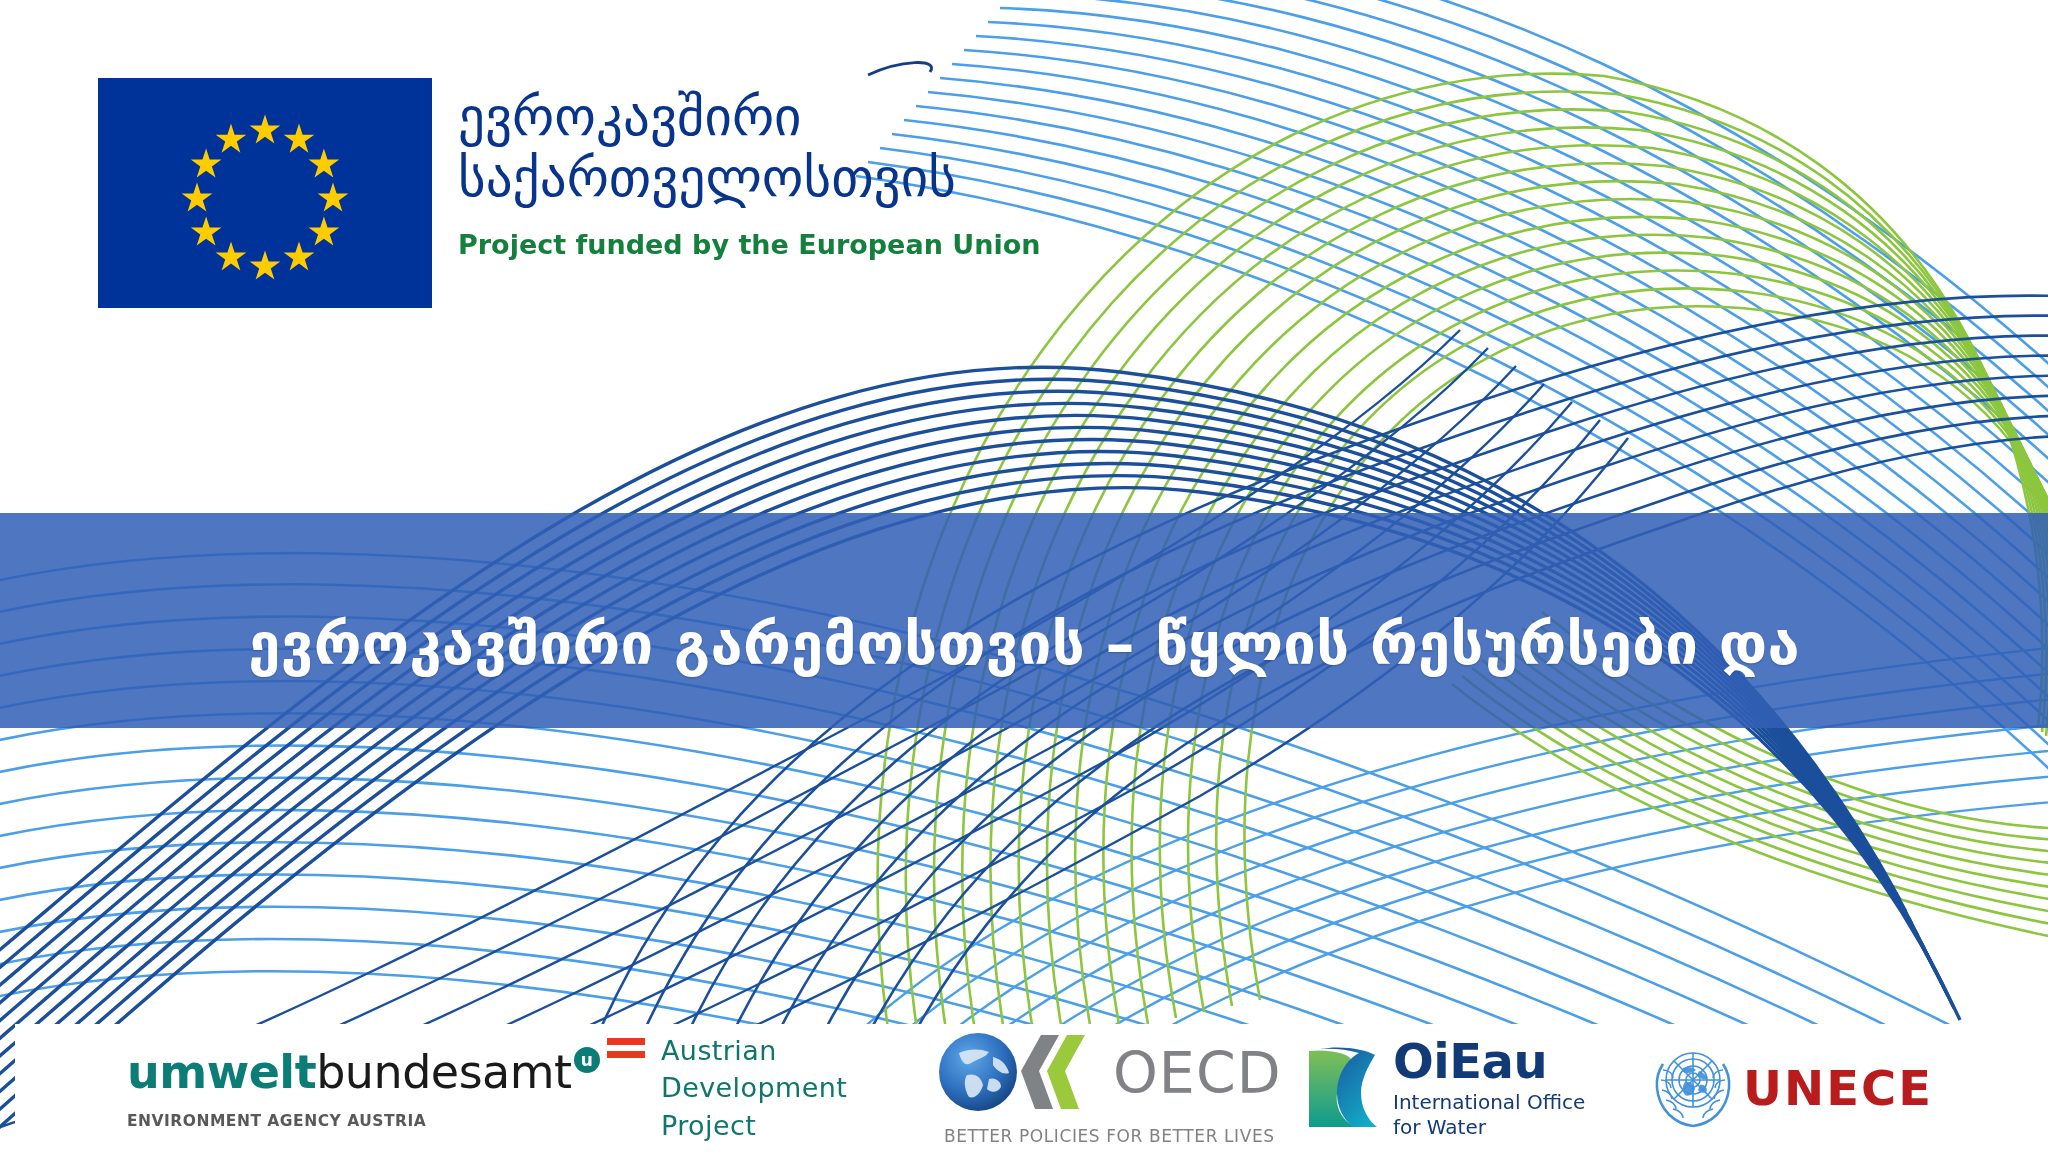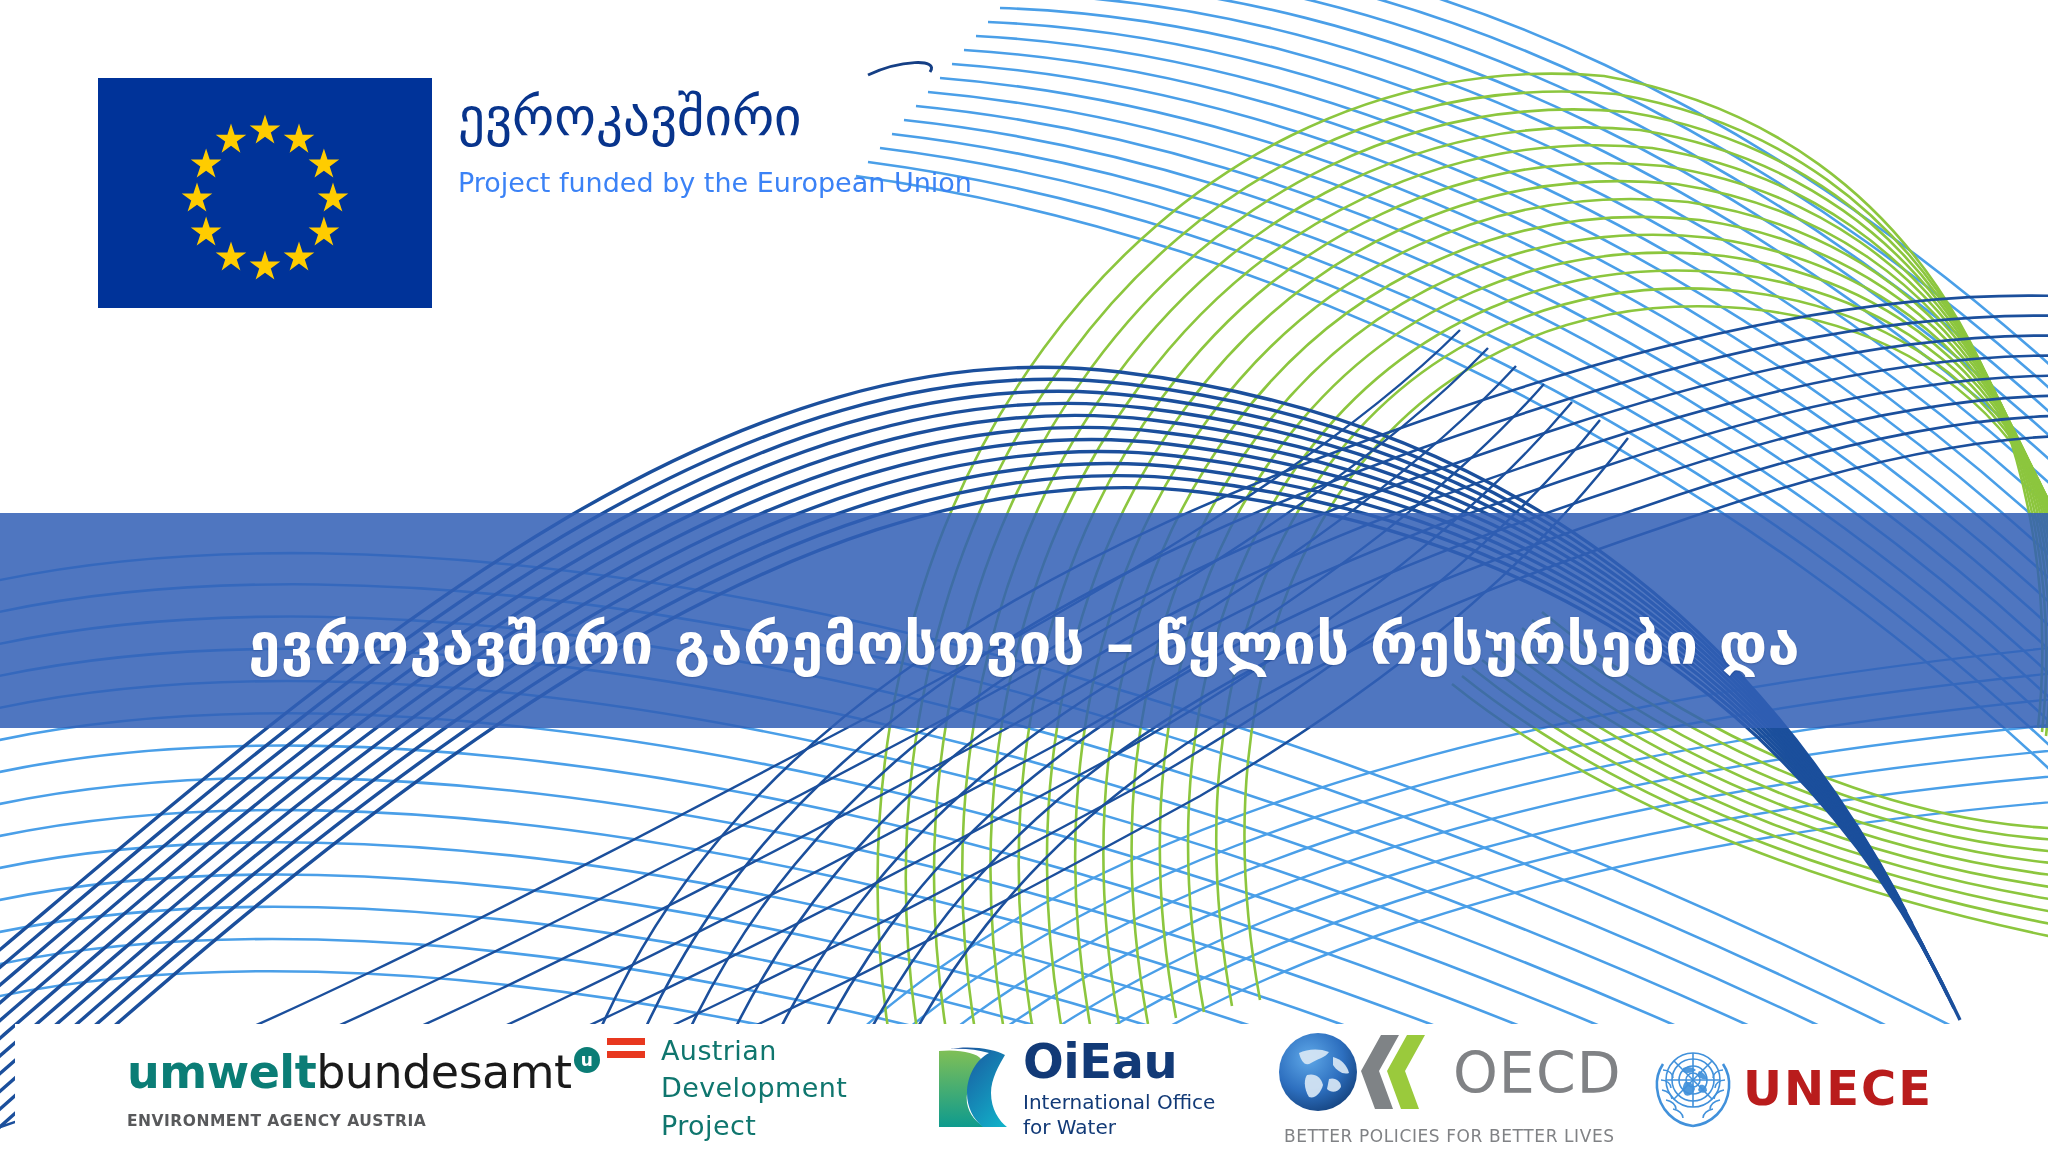--- a/index.html
+++ b/index.html
@@ -52,23 +52,23 @@
   .eu-text-ka {
     color: #08348c;
     font-size: 53px;
     line-height: 1.16;
     font-weight: 400;
     letter-spacing: 0px;
     white-space: nowrap;
   }
   .eu-text-en {
     margin-top: 20px;
-    color: #3b82f6;
+    color: #15803d;
     font-size: 27px;
-    font-weight: 400;
+    font-weight: 700;
     white-space: nowrap;
   }
 
   
   .title-band {
     position: absolute;
     left: 0;
     top: 513px;
     width: 2048px;
     height: 215px;
@@ -367,20 +367,21 @@
           <polygon points="108.1,138.5 111.7,149.6 123.4,149.6 113.9,156.5 117.5,167.6 108.1,160.7 98.7,167.6 102.3,156.5 92.8,149.6 104.5,149.6"></polygon>
           <polygon points="99,104.5 102.6,115.6 114.3,115.6 104.8,122.5 108.4,133.6 99,126.7 89.6,133.6 93.2,122.5 83.7,115.6 95.4,115.6"></polygon>
           <polygon points="108.1,70.5 111.7,81.6 123.4,81.6 113.9,88.5 117.5,99.6 108.1,92.7 98.7,99.6 102.3,88.5 92.8,81.6 104.5,81.6"></polygon>
           <polygon points="133,45.6 136.6,56.7 148.3,56.7 138.8,63.6 142.4,74.7 133,67.8 123.6,74.7 127.2,63.6 117.7,56.7 129.4,56.7"></polygon>
         </g>
       </svg>
     </div>
 
     <div class="eu-text">
       <div class="eu-text-ka">ევროკავშირი</div>
+      <div class="eu-text-ka">საქართველოსთვის</div>
       <div class="eu-text-en">Project funded by the European Union</div>
     </div>
   </div>
 
   <div class="title-band"></div>
   <div class="title-text">
     <div class="title-line">ევროკავშირი გარემოსთვის – წყლის რესურსები და</div>
   </div>
 
   <div class="footer">
@@ -399,48 +400,20 @@
         <div class="ada">
           <div class="ada-flag">
             <div class="ada-bar"></div>
             <div class="ada-bar white"></div>
             <div class="ada-bar"></div>
           </div>
           <div class="ada-lines">
             <div>Austrian</div>
             <div>Development</div>
             <div>Project</div>
-          </div>
-        </div>
-      </div>
-
-      <div class="logo-slot" style="width:340px">
-        <div class="oieau">
-          <div class="oieau-mark">
-            <svg width="72" height="86" viewBox="0 0 72 86" aria-hidden="true">
-              <defs>
-                <linearGradient id="oiGreen" x1="0" y1="0" x2="0" y2="1">
-                  <stop offset="0%" stop-color="#7FBF56"></stop>
-                  <stop offset="100%" stop-color="#0E9B8E"></stop>
-                </linearGradient>
-                <linearGradient id="oiBlue" x1="0.1" y1="0" x2="0.9" y2="1">
-                  <stop offset="0%" stop-color="#1B4F9C"></stop>
-                  <stop offset="100%" stop-color="#11B0C8"></stop>
-                </linearGradient>
-              </defs>
-              <path d="M2,8 C22,6 40,10 44,16 C36,30 28,46 30,60 C32,72 40,80 48,84 L2,84 Z" fill="url(#oiGreen)"></path>
-              <path d="M12,6 C34,2 58,6 68,12 C62,22 54,36 54,50 C54,66 62,78 70,84 L46,84 C36,76 30,64 30,50 C30,32 40,16 52,10 C40,6 24,5 12,6 Z" fill="url(#oiBlue)"></path>
-            </svg>
-          </div>
-          <div>
-            <div class="oieau-name">OiEau</div>
-            <div class="oieau-sub">
-              <div>International Office</div>
-              <div>for Water</div>
-            </div>
           </div>
         </div>
       </div>
 
       <div class="logo-slot" style="width:370px">
         <div>
           <div class="oecd-top">
             <span>
               <svg width="82" height="82" viewBox="0 0 82 82" aria-hidden="true">
                 <defs>
@@ -463,20 +436,48 @@
               <svg width="86" height="82" viewBox="0 0 86 82" aria-hidden="true">
                 <path d="M22,4 L40,4 L20,40 L34,78 L16,78 L2,40 Z" fill="#7F8386"></path>
                 <path d="M48,4 L66,4 L46,40 L60,78 L42,78 L28,40 Z" fill="#9ACA3C"></path>
                 <path d="M50,4 L66,4 L46,40 L60,78 L46,78 L32,40 Z" fill="#9ACA3C" opacity="0"></path>
                 <path d="M62,4 L80,4 L60,40 L74,78 L56,78 L42,40 Z" fill="#7F8386" opacity="0"></path>
               </svg>
             </span>
             <span class="oecd-name">OECD</span>
           </div>
           <div class="oecd-sub">BETTER POLICIES FOR BETTER LIVES</div>
+        </div>
+      </div>
+
+      <div class="logo-slot" style="width:340px">
+        <div class="oieau">
+          <div class="oieau-mark">
+            <svg width="72" height="86" viewBox="0 0 72 86" aria-hidden="true">
+              <defs>
+                <linearGradient id="oiGreen" x1="0" y1="0" x2="0" y2="1">
+                  <stop offset="0%" stop-color="#7FBF56"></stop>
+                  <stop offset="100%" stop-color="#0E9B8E"></stop>
+                </linearGradient>
+                <linearGradient id="oiBlue" x1="0.1" y1="0" x2="0.9" y2="1">
+                  <stop offset="0%" stop-color="#1B4F9C"></stop>
+                  <stop offset="100%" stop-color="#11B0C8"></stop>
+                </linearGradient>
+              </defs>
+              <path d="M2,8 C22,6 40,10 44,16 C36,30 28,46 30,60 C32,72 40,80 48,84 L2,84 Z" fill="url(#oiGreen)"></path>
+              <path d="M12,6 C34,2 58,6 68,12 C62,22 54,36 54,50 C54,66 62,78 70,84 L46,84 C36,76 30,64 30,50 C30,32 40,16 52,10 C40,6 24,5 12,6 Z" fill="url(#oiBlue)"></path>
+            </svg>
+          </div>
+          <div>
+            <div class="oieau-name">OiEau</div>
+            <div class="oieau-sub">
+              <div>International Office</div>
+              <div>for Water</div>
+            </div>
+          </div>
         </div>
       </div>
 
       <div class="logo-slot" style="width:340px">
         <div class="unece">
           <span>
             <svg width="92" height="92" viewBox="0 0 92 92" aria-hidden="true">
               <g stroke="#4191DB" fill="none" stroke-width="1.6">
                 <circle cx="46" cy="40" r="27"></circle>
                 <circle cx="46" cy="40" r="21"></circle>

